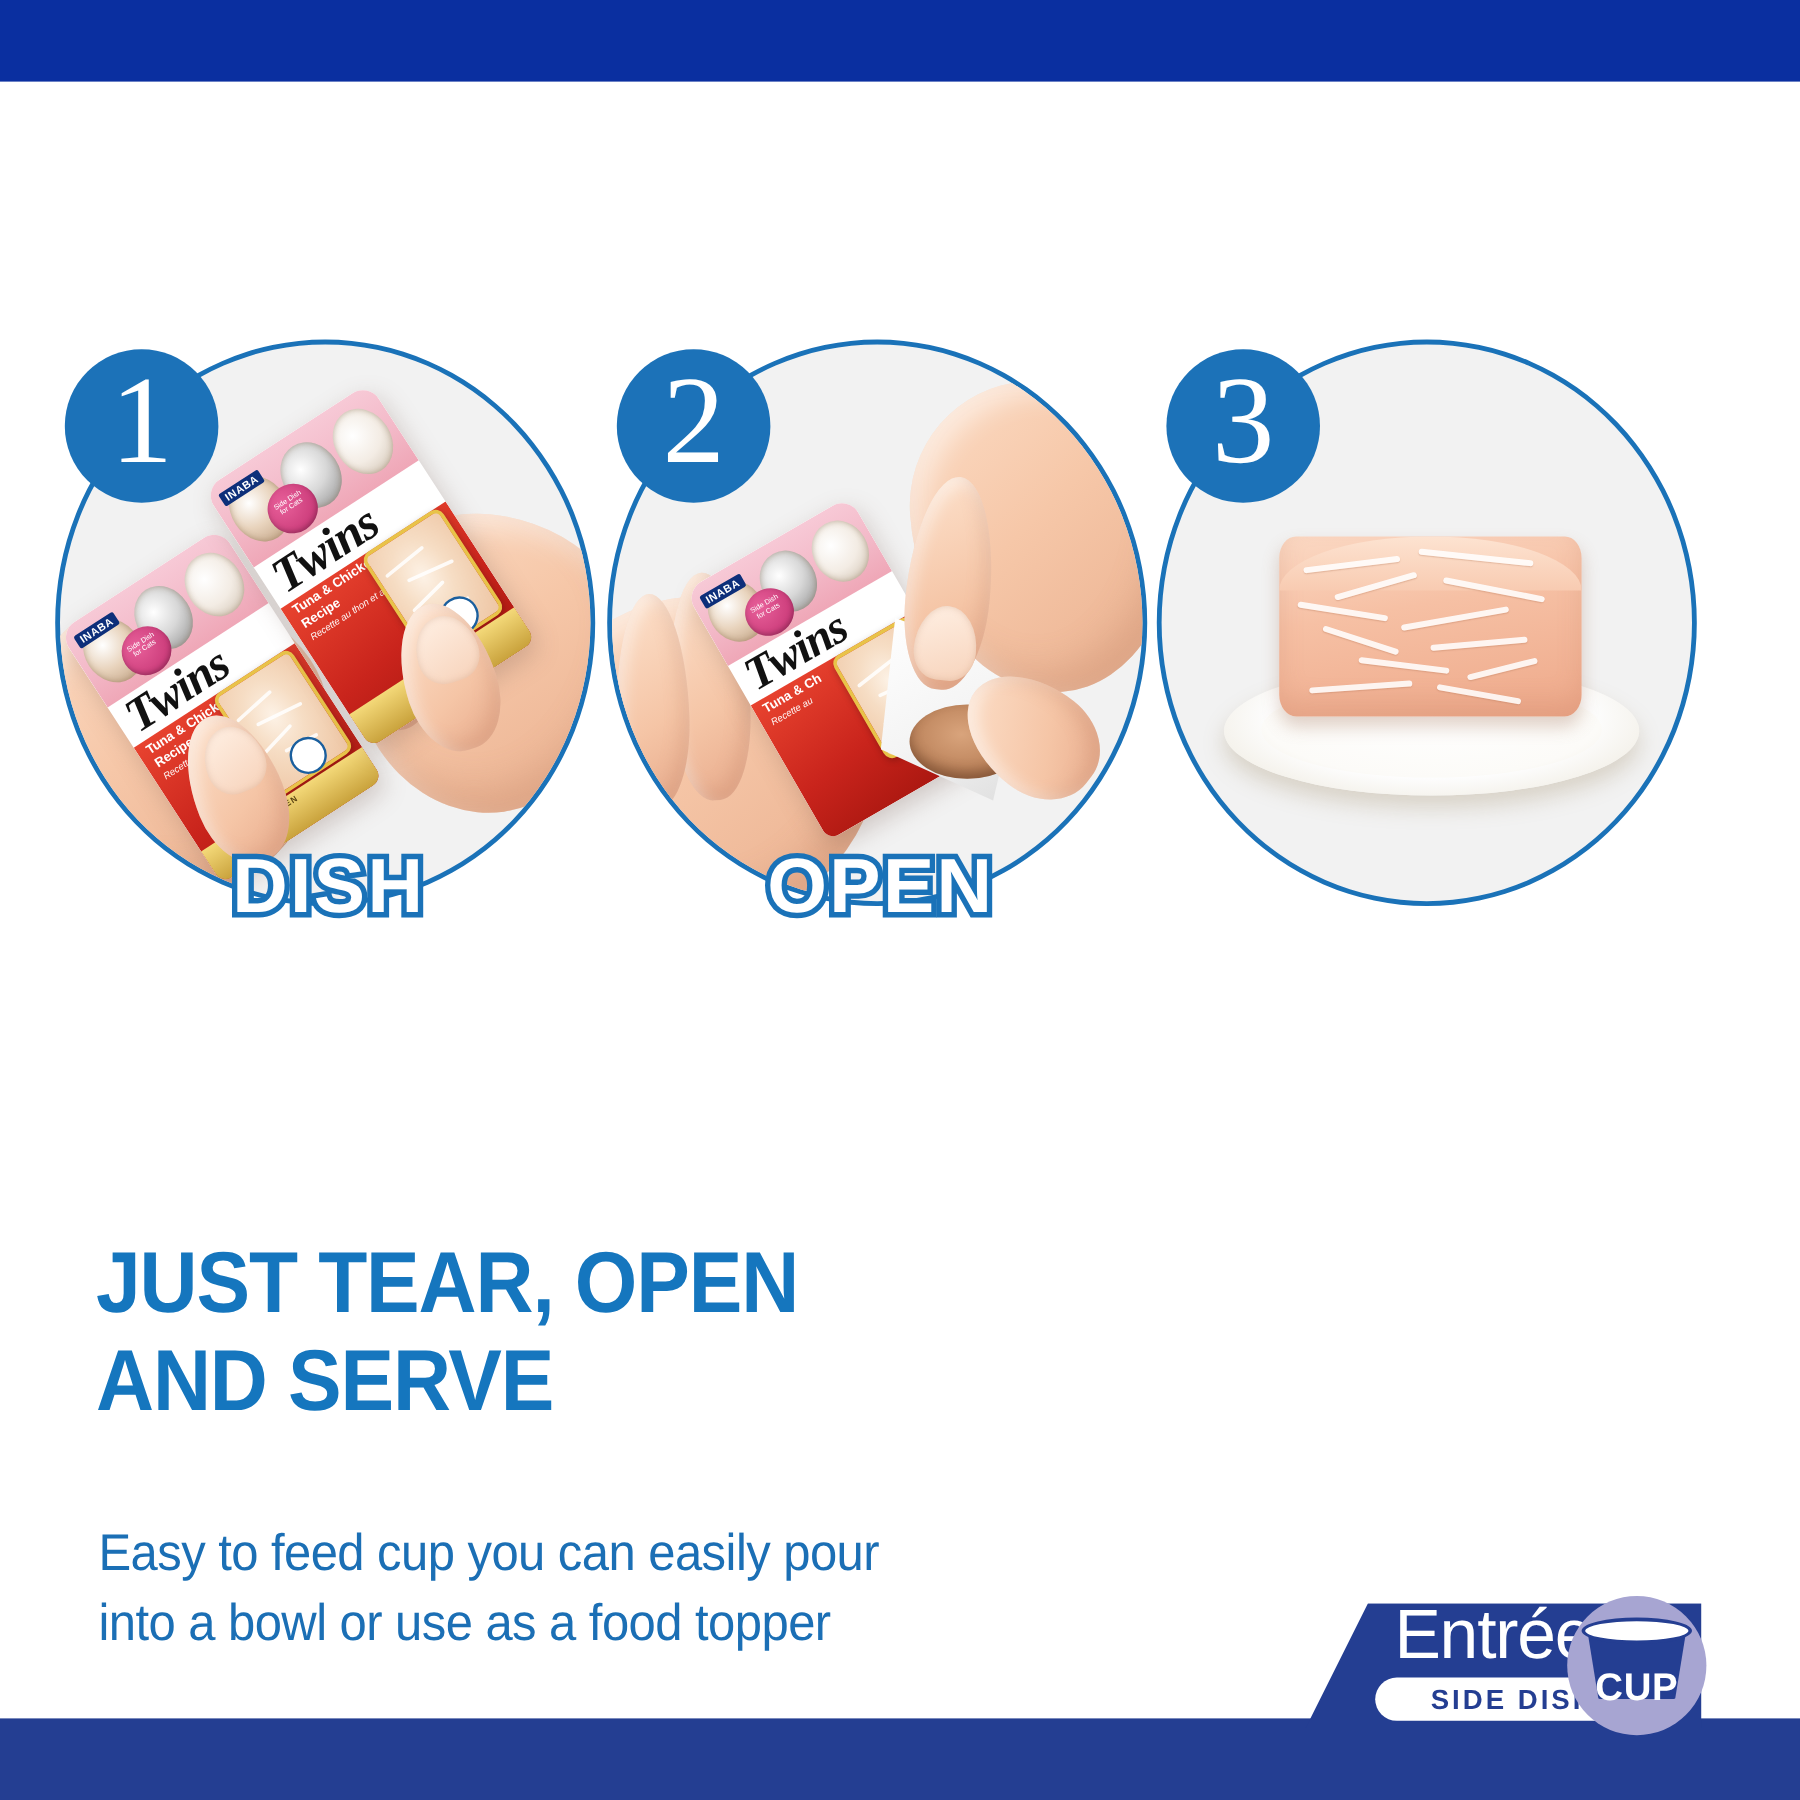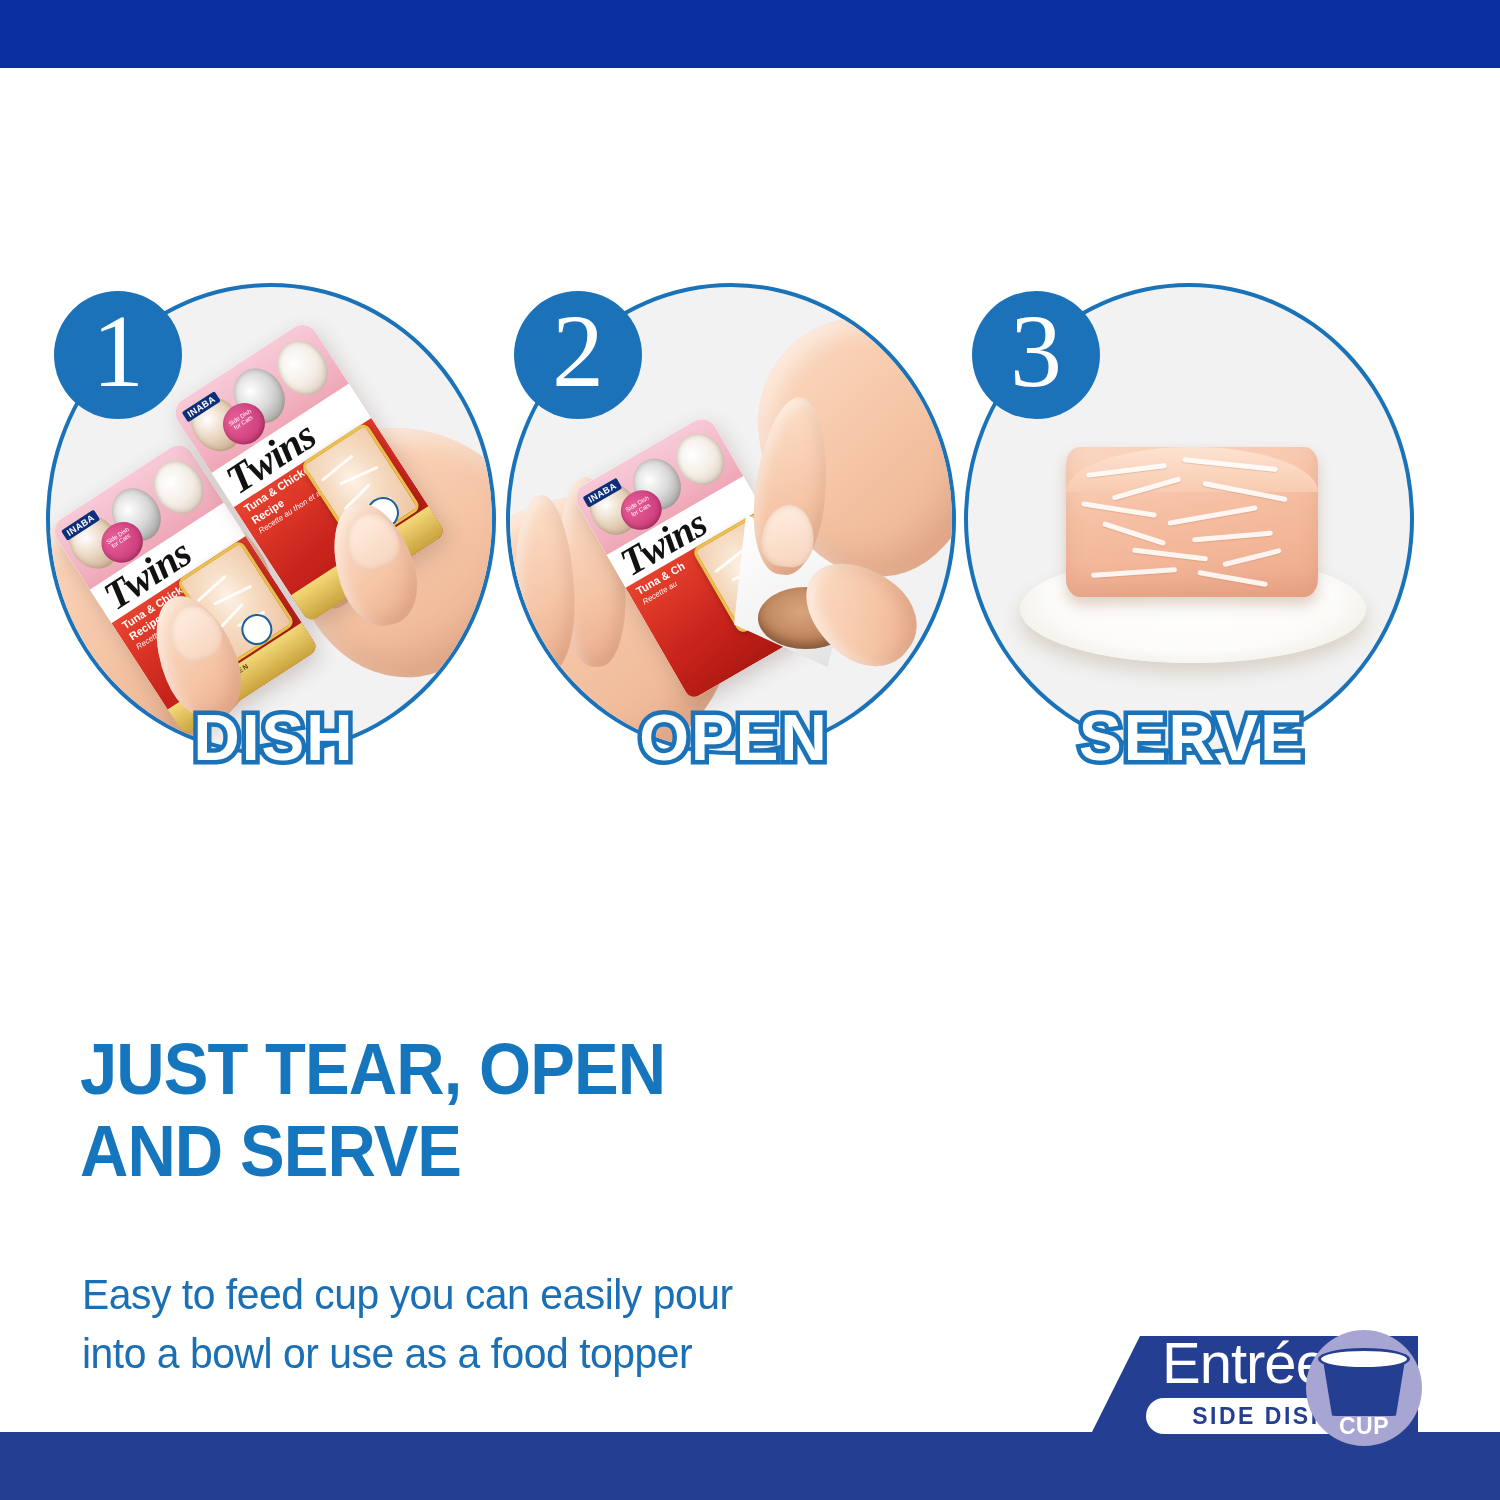--- a/index.html
+++ b/index.html
@@ -285,23 +285,22 @@
     position:absolute;left:12px;top:18px;width:92px;height:22px;
     border-radius:50%;
     background:#ffffff;
     border:3px solid #243e92;
     box-sizing:border-box;
   }
   .cup-label{
     position:absolute;left:0;top:58px;width:116px;
     text-align:center;color:#ffffff;
     font-family:"Liberation Sans", sans-serif;
-    font-size:23px;font-weight:bold;letter-spacing:.5px;
+    font-size:32px;font-weight:bold;letter-spacing:.5px;
     z-index:6;
-    margin-top:25px;
   }
 </style>
 </head>
 <body>
 
 <div class="page">
 
   <div class="bar-top"></div>
 
   <div class="steps">
@@ -464,21 +463,20 @@
             <div class="pshred" style="left:26%;top:70%;width:30%;transform:rotate(7deg);"></div>
             <div class="pshred" style="left:62%;top:72%;width:24%;transform:rotate(-14deg);"></div>
             <div class="pshred" style="left:10%;top:82%;width:34%;transform:rotate(-4deg);"></div>
             <div class="pshred" style="left:52%;top:86%;width:28%;transform:rotate(10deg);"></div>
           </div>
         </div>
       </div>
       <div class="badge">
         <span>3</span>
       </div>
-      <div class="caption">SERVE</div>
     </div>
 
   </div>
 
   <div class="headline">
     <div>JUST TEAR, OPEN</div>
     <div>AND SERVE</div>
   </div>
 
   <div class="subcopy">

